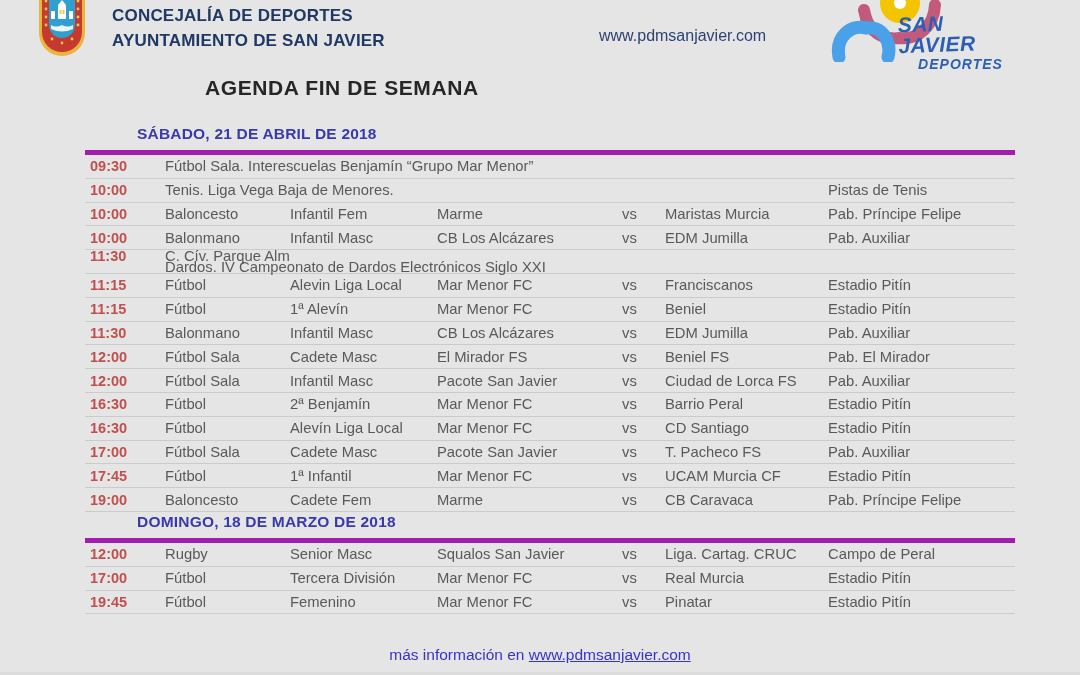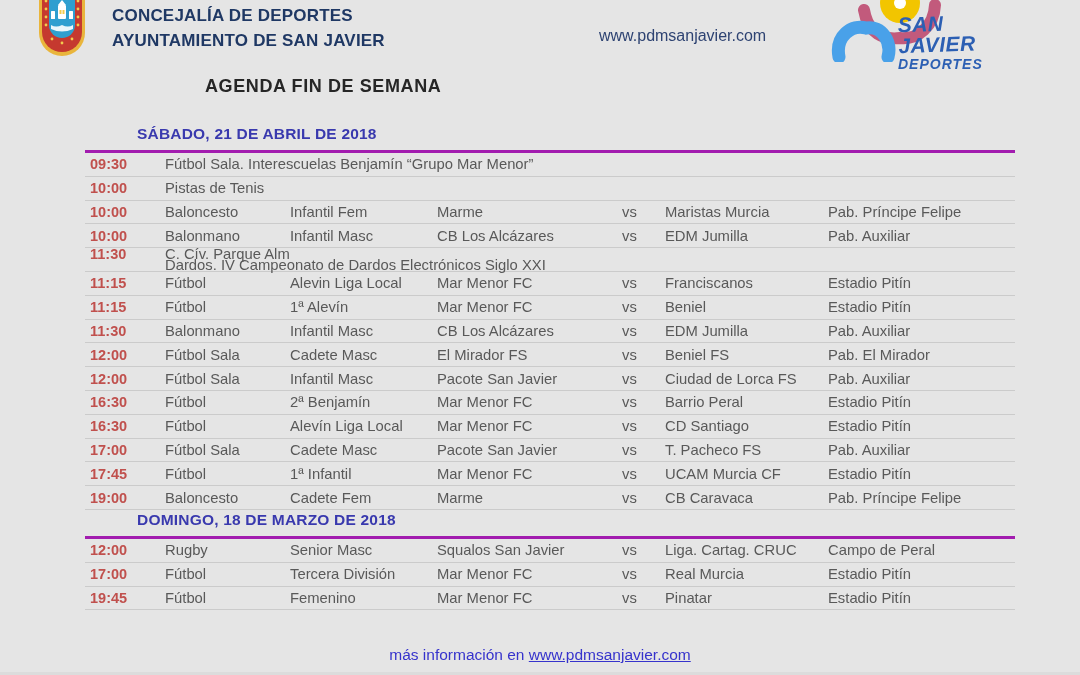--- a/index.html
+++ b/index.html
@@ -7,29 +7,29 @@
   body { font-family:"Liberation Sans", sans-serif; }
   .page { position:relative; width:1080px; height:675px; background:#e5e5e5; overflow:hidden; margin:0 auto; }
 
   
   .crest { position:absolute; left:38px; top:-5px; width:48px; height:62px; }
   .org { position:absolute; left:112px; top:3px; color:#1f3864; font-weight:bold; font-size:17px; line-height:25px; letter-spacing:0.2px; }
   .site-top { position:absolute; left:599px; top:27px; color:#2e4372; font-size:16px; }
   .logo-figure { position:absolute; left:822px; top:-2px; width:140px; height:64px; }
   .brand { position:absolute; left:898px; top:12px; width:125px; color:#2c5fb3; font-style:italic; font-weight:bold; line-height:1; }
   .brand .l1 { font-size:21px; letter-spacing:0.5px; transform:rotate(-2deg); display:block; }
-  .brand .l2 { font-size:14px; letter-spacing:1px; display:block; text-align:left; margin-top:3px; }
-
-  .doc-title { position:absolute; left:205px; top:76px; font-size:18px; font-weight:bold; color:#262626; letter-spacing:0.6px; }
+  .brand .l2 { font-size:14px; letter-spacing:1px; display:block; text-align:center; margin-top:3px; }
+
+  .doc-title { position:absolute; left:205px; top:76px; font-size:21px; font-weight:bold; color:#262626; letter-spacing:0.6px; }
 
   
   .agenda { position:absolute; left:85px; top:124px; width:930px; }
   .section-heading { margin:0 0 6px 52px; color:#3939ae; font-weight:bold; font-size:15.5px; line-height:20px; letter-spacing:0.2px; }
   .section-heading + .agenda-table { margin-bottom:0; }
-  .agenda-table { width:930px; border-top:3px solid #a21caf; margin-bottom:22px; }
+  .agenda-table { width:930px; border-top:5px solid #a21caf; margin-bottom:22px; }
   .row { display:grid; grid-template-columns:80px 125px 147px 185px 43px 163px 1fr; align-items:center; height:23.8px; border-bottom:1px solid #cbcbcb; font-size:14.8px; color:#595959; }
   .cell { white-space:nowrap; overflow:hidden; }
   .cell.time { color:#c0504d; font-weight:bold; padding-left:5px; font-size:14.5px; }
   .cell.event { grid-column:2 / 7; }
   .cell.vs { }
   .footer { position:absolute; left:0; top:646px; width:1080px; text-align:center; font-size:15.5px; color:#3633cc; }
   .footer a { color:#3633cc; text-decoration:underline; cursor:pointer; }
   .bottom-strip { position:absolute; left:0; bottom:0; width:1080px; height:3px; background:#dcdcdc; }
 </style>
 </head>
@@ -87,20 +87,21 @@
 
   <div class="agenda">
       <div class="section-heading">SÁBADO, 21 DE ABRIL DE 2018</div>
       <div class="agenda-table">
         <div class="row">
           <div class="cell time">09:30</div>
           <div class="cell event">Fútbol Sala.  Interescuelas Benjamín “Grupo Mar Menor”</div>
         </div>
         <div class="row">
           <div class="cell time">10:00</div>
+          <div class="cell event">Tenis. Liga Vega Baja de Menores.</div>
           <div class="cell venue">Pistas de Tenis</div>
         </div>
         <div class="row">
           <div class="cell time">10:00</div>
           <div class="cell">Baloncesto</div>
           <div class="cell">Infantil Fem</div>
           <div class="cell">Marme</div>
           <div class="cell vs">vs</div>
           <div class="cell">Maristas Murcia</div>
           <div class="cell venue">Pab. Príncipe Felipe</div>

